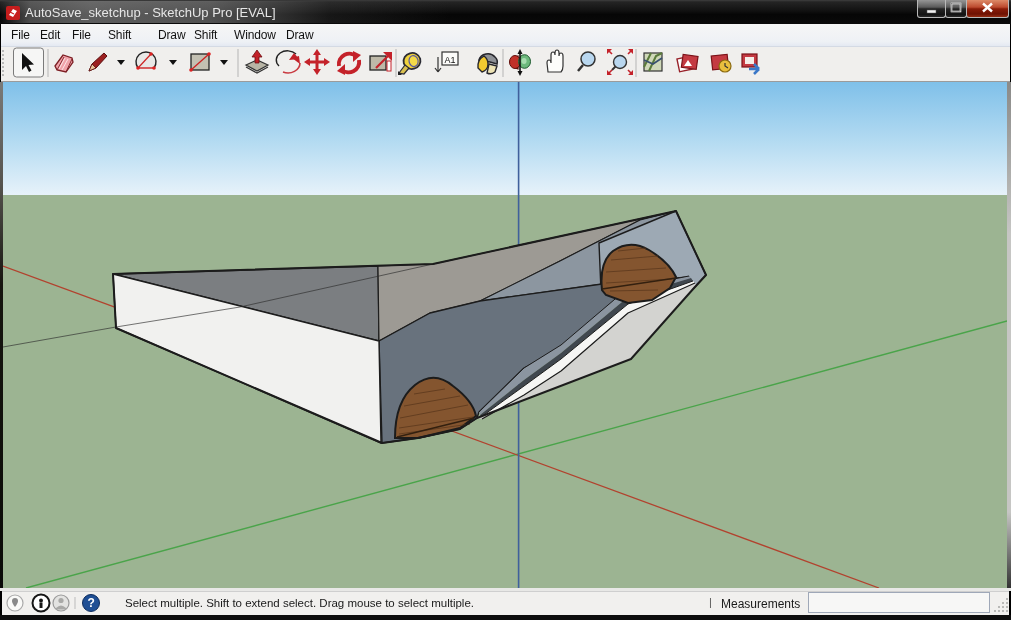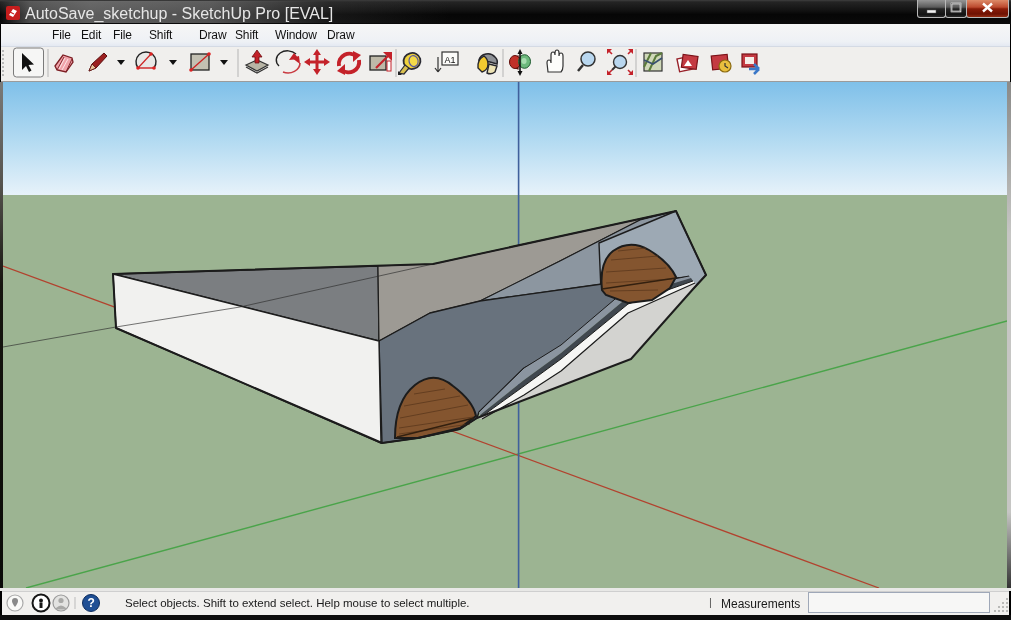--- a/index.html
+++ b/index.html
@@ -2,24 +2,24 @@
 <html><head>
 <meta charset="utf-8">
 <style>
 html,body{margin:0;padding:0;}
 body{width:1011px;height:620px;position:relative;overflow:hidden;background:#000;
      font-family:"Liberation Sans",sans-serif;}
 #titlebar{position:absolute;left:0;top:0;width:1011px;height:24px;
   background:linear-gradient(180deg,#3f3f3f 0%,#242424 8%,#111 45%,#060606 60%,#0a0a0a 100%);}
 #titleglow{position:absolute;left:0px;top:1px;width:600px;height:22px;
   background:linear-gradient(90deg,rgba(90,90,90,0) 0px,rgba(130,130,130,0.55) 30px,rgba(150,150,150,0.6) 90px,rgba(140,140,140,0.55) 210px,rgba(60,60,60,0.3) 330px,rgba(0,0,0,0) 450px);}
-#titletext{position:absolute;left:25px;top:5px;font-size:16px;color:#e6e6e6;white-space:nowrap;}
+#titletext{position:absolute;left:25px;top:5px;font-size:13px;color:#e6e6e6;white-space:nowrap;}
 #menubar{position:absolute;left:1px;top:24px;width:1009px;height:22px;
   background:linear-gradient(180deg,#f6f6f6,#eef1f5 80%,#e4e9f2);border-bottom:1px solid #d4dae4;}
-.menu{position:absolute;top:4px;font-size:12px;color:#111;letter-spacing:-0.15px;margin-left:41px;}
+.menu{position:absolute;top:4px;font-size:12px;color:#111;letter-spacing:-0.15px;}
 #toolbar{position:absolute;left:1px;top:47px;width:1009px;height:34px;
   background:#f0efed;border-bottom:1px solid #9b9b9b;}
 #statusbar{position:absolute;left:2px;top:591px;width:1007px;height:24px;
   background:#f1f0ee;border-top:1px solid #cfcfcf;}
 #bottombar{position:absolute;left:0;top:615px;width:1011px;height:5px;background:#0d0d0d;}
 #viewport{position:absolute;left:3px;top:82px;width:1004px;height:506px;}
 #lborder{position:absolute;left:0;top:82px;width:3px;height:506px;background:linear-gradient(180deg,#7a7a78 0%,#56544f 20%,#16150f 40%,#0a0a08 100%);}
 #rborder{position:absolute;left:1007px;top:82px;width:4px;height:506px;background:linear-gradient(180deg,#8a8a88 0%,#c6c6c4 30%,#c6c6c4 85%,#333 100%);}
 #vsep{position:absolute;left:0;top:588px;width:1011px;height:3px;background:#e8e8e6;}
 #vtop{position:absolute;left:0;top:82px;width:1011px;height:1px;background:#90908e;}
@@ -271,21 +271,21 @@
  <circle cx="39" cy="12" r="8.5" fill="#fff" stroke="#161616" stroke-width="2"></circle>
  <circle cx="39" cy="9.5" r="2" fill="#161616"></circle>
  <path d="M37.5,11.5 L40.5,11.5 L40.5,17 L37.5,17 Z" fill="#161616"></path>
  <circle cx="59" cy="12" r="8" fill="#e3e3e1" stroke="#9a9a9a" stroke-width="1.2"></circle>
  <circle cx="59" cy="9.5" r="2.6" fill="#a9a9a7"></circle>
  <path d="M54,17 q5,-5 10,0 l0,1.5 l-10,0 Z" fill="#a9a9a7"></path>
  <line x1="73" y1="6" x2="73" y2="18" stroke="#bbb" stroke-width="1"></line>
  <circle cx="89" cy="12" r="8.5" fill="#1f4f94" stroke="#0d2d5e" stroke-width="1"></circle>
  <text x="85.6" y="16.4" font-size="12" font-weight="bold" fill="#fff" font-family="Liberation Sans">?</text>
 </svg>
-<div style="position:absolute;left:125px;top:597px;font-size:11.5px;color:#1a1a1a">Select objects. Shift to extend select. Help mouse to select multiple.</div>
+<div style="position:absolute;left:125px;top:597px;font-size:11.5px;color:#1a1a1a">Select multiple. Shift to extend select. Drag mouse to select multiple.</div>
 <div style="position:absolute;left:709px;top:596px;font-size:11px;color:#555">|</div>
 <div style="position:absolute;left:721px;top:597px;font-size:12px;color:#1a1a1a">Measurements</div>
 <div style="position:absolute;left:808px;top:592px;width:180px;height:19px;background:#f7f7f6;border:1px solid #9fa8b8"></div>
 <svg style="position:absolute;left:994px;top:598px" width="16" height="16" viewBox="0 0 16 16">
  <g fill="#b9b9b7">
       <rect x="12" y="0" width="2" height="2"></rect>
       <rect x="12" y="4" width="2" height="2"></rect>
       <rect x="12" y="8" width="2" height="2"></rect>
       <rect x="12" y="12" width="2" height="2"></rect>
  <rect x="8" y="4" width="2" height="2"></rect>

